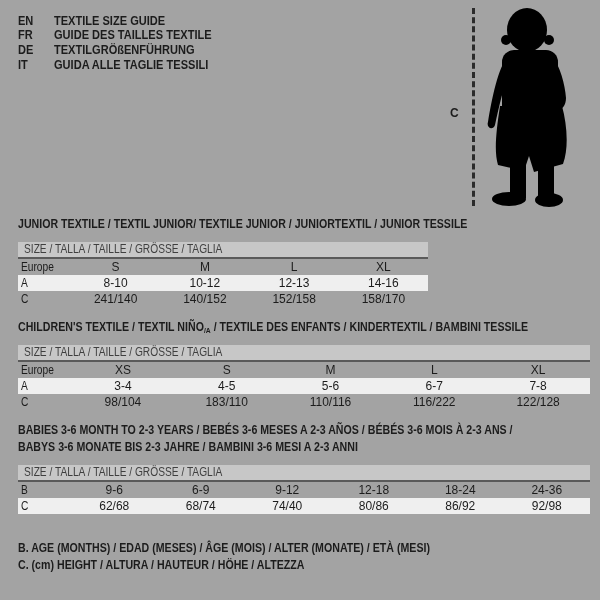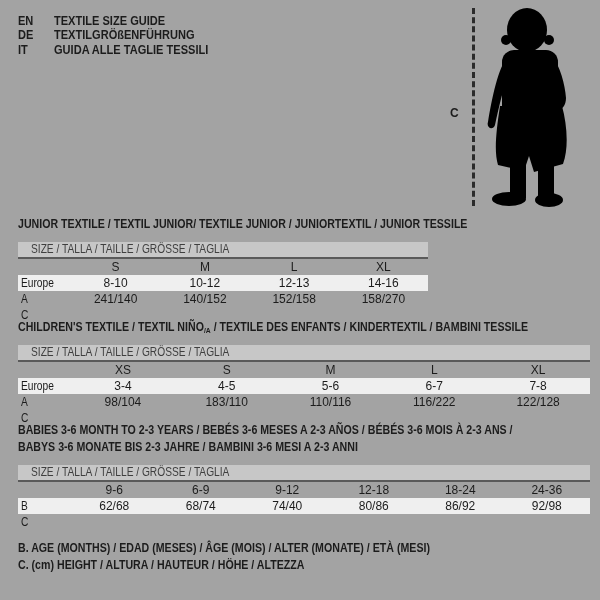--- a/index.html
+++ b/index.html
@@ -14,37 +14,41 @@
   .dash-line{position:absolute;left:472px;top:8px;height:198px;width:0;
              border-left:3px dashed #2b2b2b;}
   .c-label{position:absolute;left:450px;top:106px;font-size:12px;font-weight:bold;}
   .baby{position:absolute;left:484px;top:6px;}
   
   .sec-title{position:absolute;left:18px;font-weight:bold;font-size:12.5px;line-height:16.5px;}
   .sub{font-size:8px;vertical-align:-2px;}
   
   .tbl{position:absolute;left:18px;font-size:12px;}
   .thead{background:#c7c7c7;color:#3f3f3f;height:15px;line-height:15px;
-         padding-left:13px;border-bottom:2px solid #5a5a5a;}
+         padding-left:6px;border-bottom:2px solid #5a5a5a;}
   .trow{display:flex;height:16px;line-height:16px;}
   .trow.stripe{background:#efefef;}
-  .tlabel{flex:0 0 50px;padding-left:3px;text-align:left;margin-top:16px;}
+  .tlabel{flex:0 0 50px;padding-left:3px;text-align:left;}
   .tcell{flex:1;text-align:center;}
   
   .legend{position:absolute;left:18px;top:540px;font-weight:bold;font-size:12.5px;line-height:17px;}
 </style>
 </head>
 <body>
 
 <div class="page">
 
   <div class="lang-block">
     <div class="lang-row">
       <span class="lang-code"><span class="cond">EN</span></span>
       <span><span class="cond">TEXTILE SIZE GUIDE</span></span>
+    </div>
+    <div class="lang-row">
+      <span class="lang-code"><span class="cond">FR</span></span>
+      <span><span class="cond">GUIDE DES TAILLES TEXTILE</span></span>
     </div>
     <div class="lang-row">
       <span class="lang-code"><span class="cond">DE</span></span>
       <span><span class="cond">TEXTILGRÖßENFÜHRUNG</span></span>
     </div>
     <div class="lang-row">
       <span class="lang-code"><span class="cond">IT</span></span>
       <span><span class="cond">GUIDA ALLE TAGLIE TESSILI</span></span>
     </div>
   </div>
@@ -86,21 +90,21 @@
       <span class="tcell">8-10</span>
       <span class="tcell">10-12</span>
       <span class="tcell">12-13</span>
       <span class="tcell">14-16</span>
     </div>
     <div class="trow">
       <span class="tlabel"><span class="cond">C</span></span>
       <span class="tcell">241/140</span>
       <span class="tcell">140/152</span>
       <span class="tcell">152/158</span>
-      <span class="tcell">158/270</span>
+      <span class="tcell">158/170</span>
     </div>
   </div>
 
   <div class="sec-title" style="top:319px">
     <span class="cond"><span>CHILDREN'S TEXTILE / TEXTIL NIÑO</span><span class="sub">/A</span><span> / TEXTILE DES ENFANTS / KINDERTEXTIL / BAMBINI TESSILE</span></span>
   </div>
   <div class="tbl" style="top:345px;width:572px">
     <div class="thead">
       <span class="cond">SIZE / TALLA / TAILLE / GRÖSSE / TAGLIA</span>
     </div>

